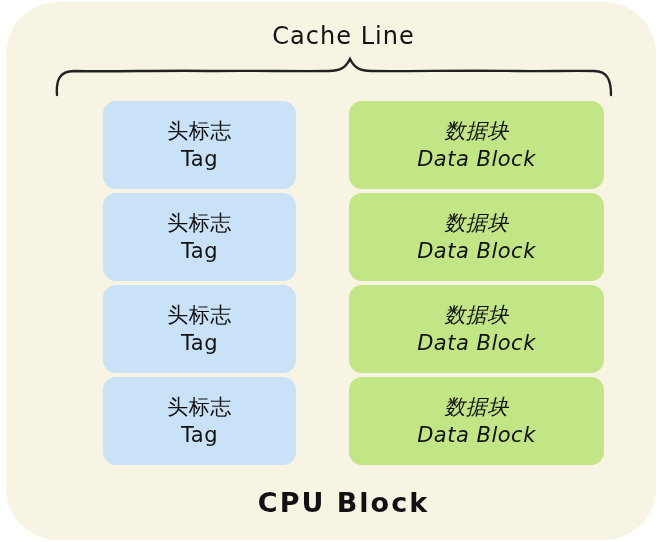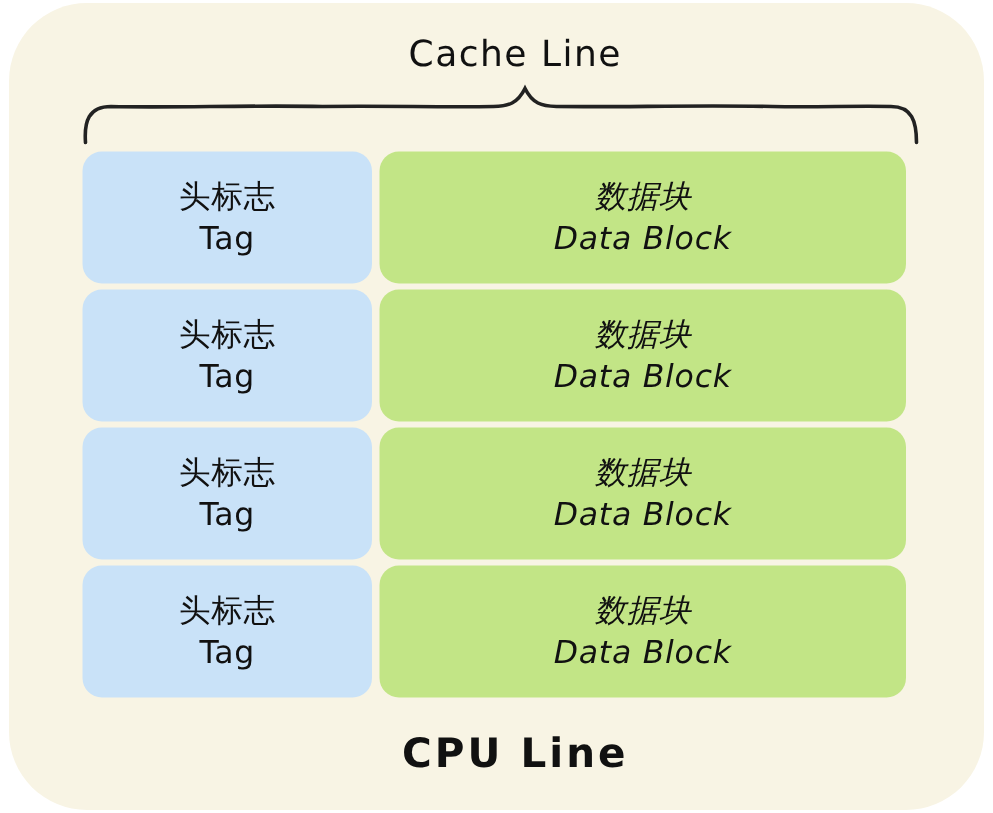--- a/index.html
+++ b/index.html
@@ -59,20 +59,21 @@
   }
   .cell{
     border-radius:13px;
     display:flex;
     flex-direction:column;
     align-items:center;
     justify-content:center;
     line-height:1.35;
     font-size:21px;
     letter-spacing:0.5px;
+    margin-left:48px;
   }
   .tag-cell{
     width:193px;
     background:var(--tag-fill);
   }
   .data-cell{
     flex:1;
     background:var(--data-fill);
     font-style:italic;
   }
@@ -149,16 +150,16 @@
           <span>Tag</span>
         </div>
         <div class="cell data-cell">
           <span>数据块</span>
           <span>Data Block</span>
         </div>
       </div>
 
     </div>
 
-    <div class="footer">CPU Line</div>
+    <div class="footer">CPU Block</div>
 
   </div>
 </div>
 
 </body></html>

